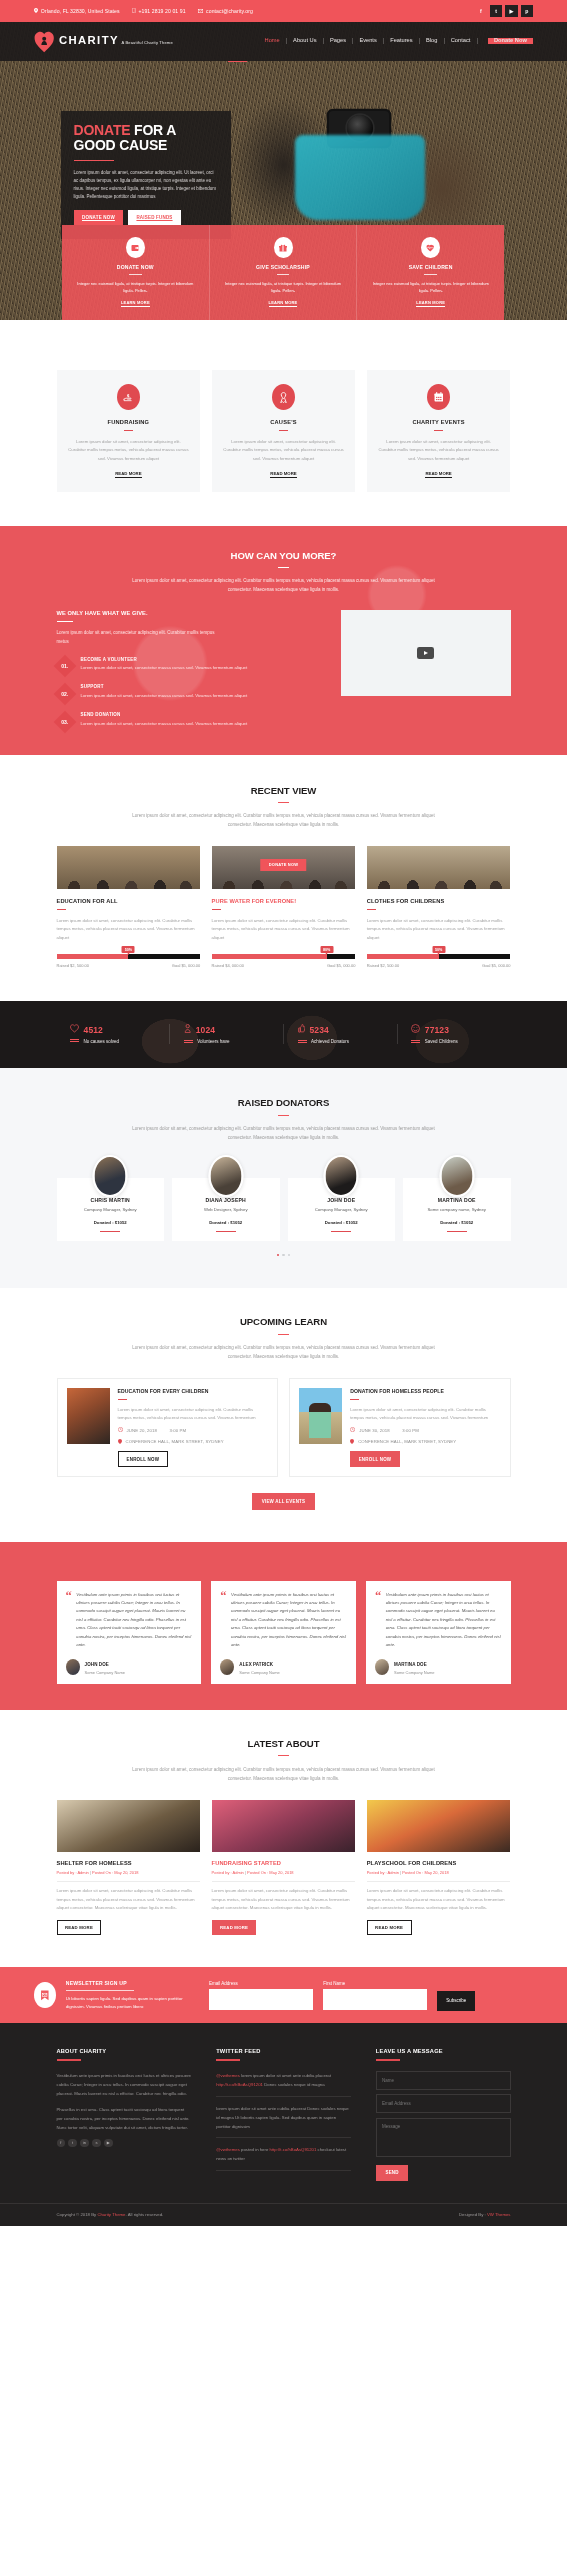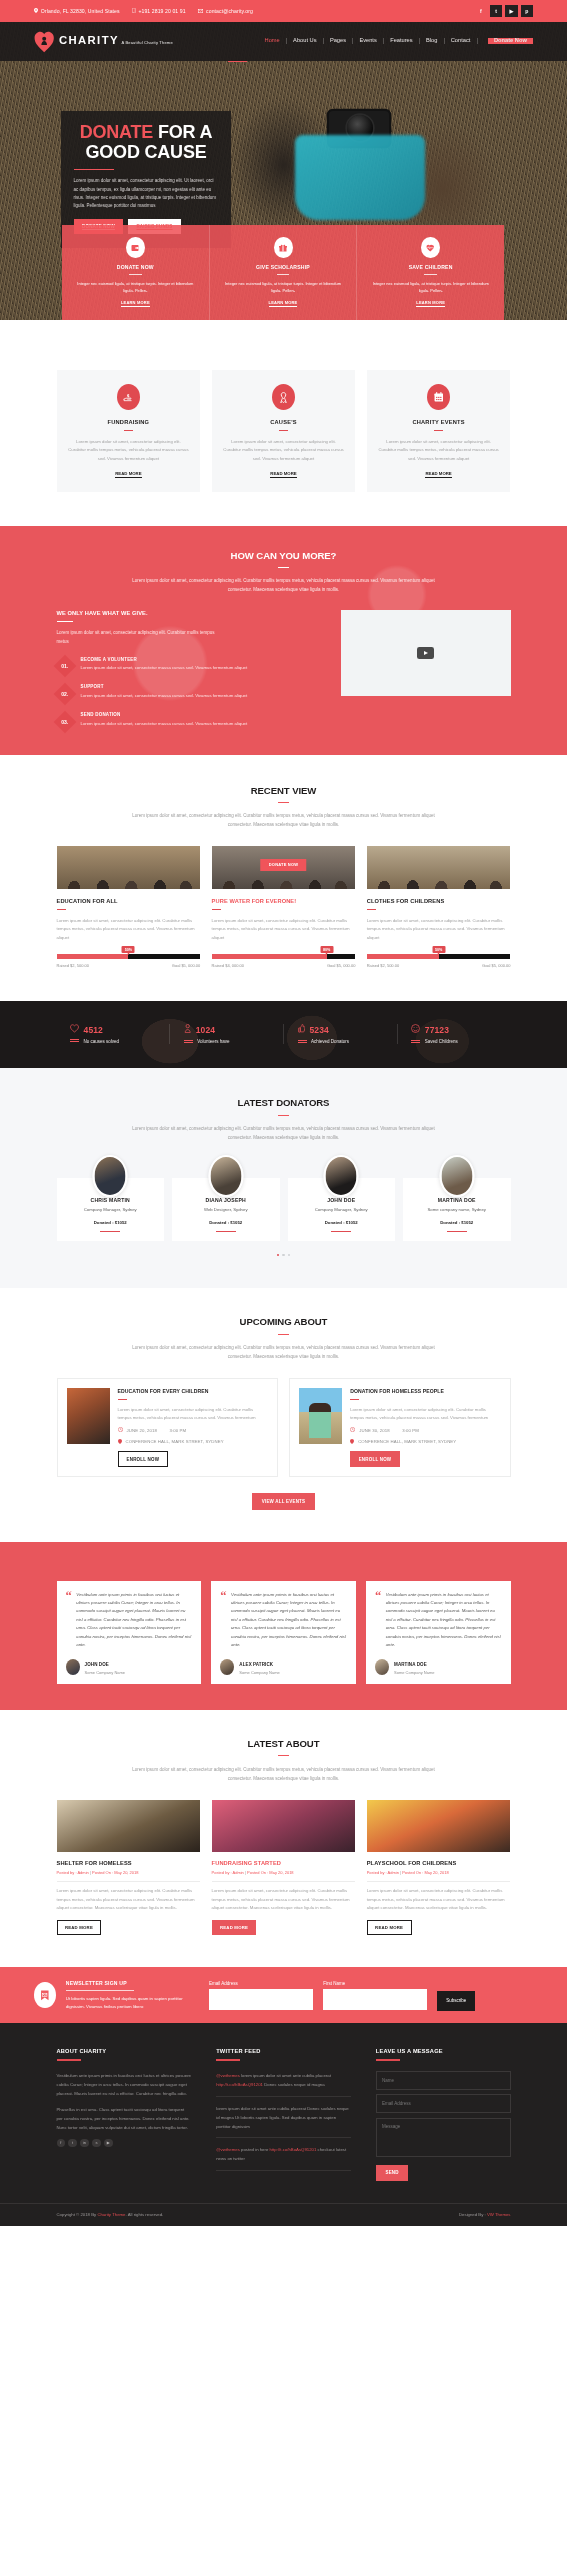--- a/index.html
+++ b/index.html
@@ -70,21 +70,21 @@
   .donate-now-btn {
     background:#f0545a; color:#fff; font-size:5.7px; font-weight:bold;
     padding:6.2px 9.6px; margin-left:10.2px; text-decoration:none;
   }
   .nav-active-bar{ position:absolute; left:228px; bottom:-1.7px; width:19px; height:1.7px; background:#f0545a; }
 
   .hero-card {
     position:absolute; left:61px; top:89px; width:170px;
     background:rgba(28,26,26,.88); padding:12.5px 12.5px 13.6px; z-index:4;
   }
-  .hero-card h1 { font-size:18px; line-height:1.1; color:#fff; font-weight:bold; letter-spacing:-0.2px;text-align:center; }
+  .hero-card h1 { font-size:14px; line-height:1.1; color:#fff; font-weight:bold; letter-spacing:-0.2px; }
   .hero-card h1 .hl { color:#f0545a; }
   .hero-rule { width:40px; height:1.1px; background:#f0545a; margin:6.2px 0 7.4px; }
   .hero-card p { font-size:4.5px; color:#dcd8d8; line-height:1.85; }
   .hero-btns { margin-top:8.5px; display:flex; gap:4.5px; }
   .btn-solid { background:#f0545a; color:#fff; font-size:4.5px; font-weight:bold; padding:5.1px 8.5px; letter-spacing:0.2px; }
   .btn-white { background:#fff; color:#f0545a; font-size:4.5px; font-weight:bold; padding:5.1px 8.5px; letter-spacing:0.2px; }
 
   
   .hero-boxes { position:absolute; left:62px; bottom:0; width:442px; display:flex; z-index:4; }
   .hbox {
@@ -694,21 +694,21 @@
           </span>
         <span class="stat-lbl">Saved Childrens</span>
       </div>
     </div>
   </div>
 </section>
 
 <section class="donators">
   <div class="wrap">
     <div class="sec-title">
-      <h2>LATEST DONATORS</h2>
+      <h2>RAISED DONATORS</h2>
       <div class="line"></div>
       <p>Lorem ipsum dolor sit amet, consectetur adipiscing elit. Curabitur mollis tempus metus, vehicula placerat massa cursus sed. Vivamus fermentum aliquet consectetur. Maecenas scelerisque vitae ligula in mollis.</p>
     </div>
     <div class="don-grid">
       <div class="don-card">
         <div class="don-av av1"></div>
         <h4>CHRIS MARTIN</h4>
         <div class="role">Company Manager, Sydney</div>
         <div class="amt">Donated : $1052</div>
         <div class="ul"></div>
@@ -739,21 +739,21 @@
       <i class="on"></i>
       <i></i>
       <i></i>
     </div>
   </div>
 </section>
 
 <section class="events">
   <div class="wrap">
     <div class="sec-title">
-      <h2>UPCOMING ABOUT</h2>
+      <h2>UPCOMING LEARN</h2>
       <div class="line"></div>
       <p>Lorem ipsum dolor sit amet, consectetur adipiscing elit. Curabitur mollis tempus metus, vehicula placerat massa cursus sed. Vivamus fermentum aliquet consectetur. Maecenas scelerisque vitae ligula in mollis.</p>
     </div>
     <div class="ev-grid">
       <div class="ev-card">
         <div class="ev-img ei1"></div>
         <div class="ev-body">
           <h4>EDUCATION FOR EVERY CHILDREN</h4>
           <div class="hr"></div>
           <p>Lorem ipsum dolor sit amet, consectetur adipiscing elit. Curabitur mollis tempus metus, vehicula placerat massa cursus sed. Vivamus fermentum</p>

